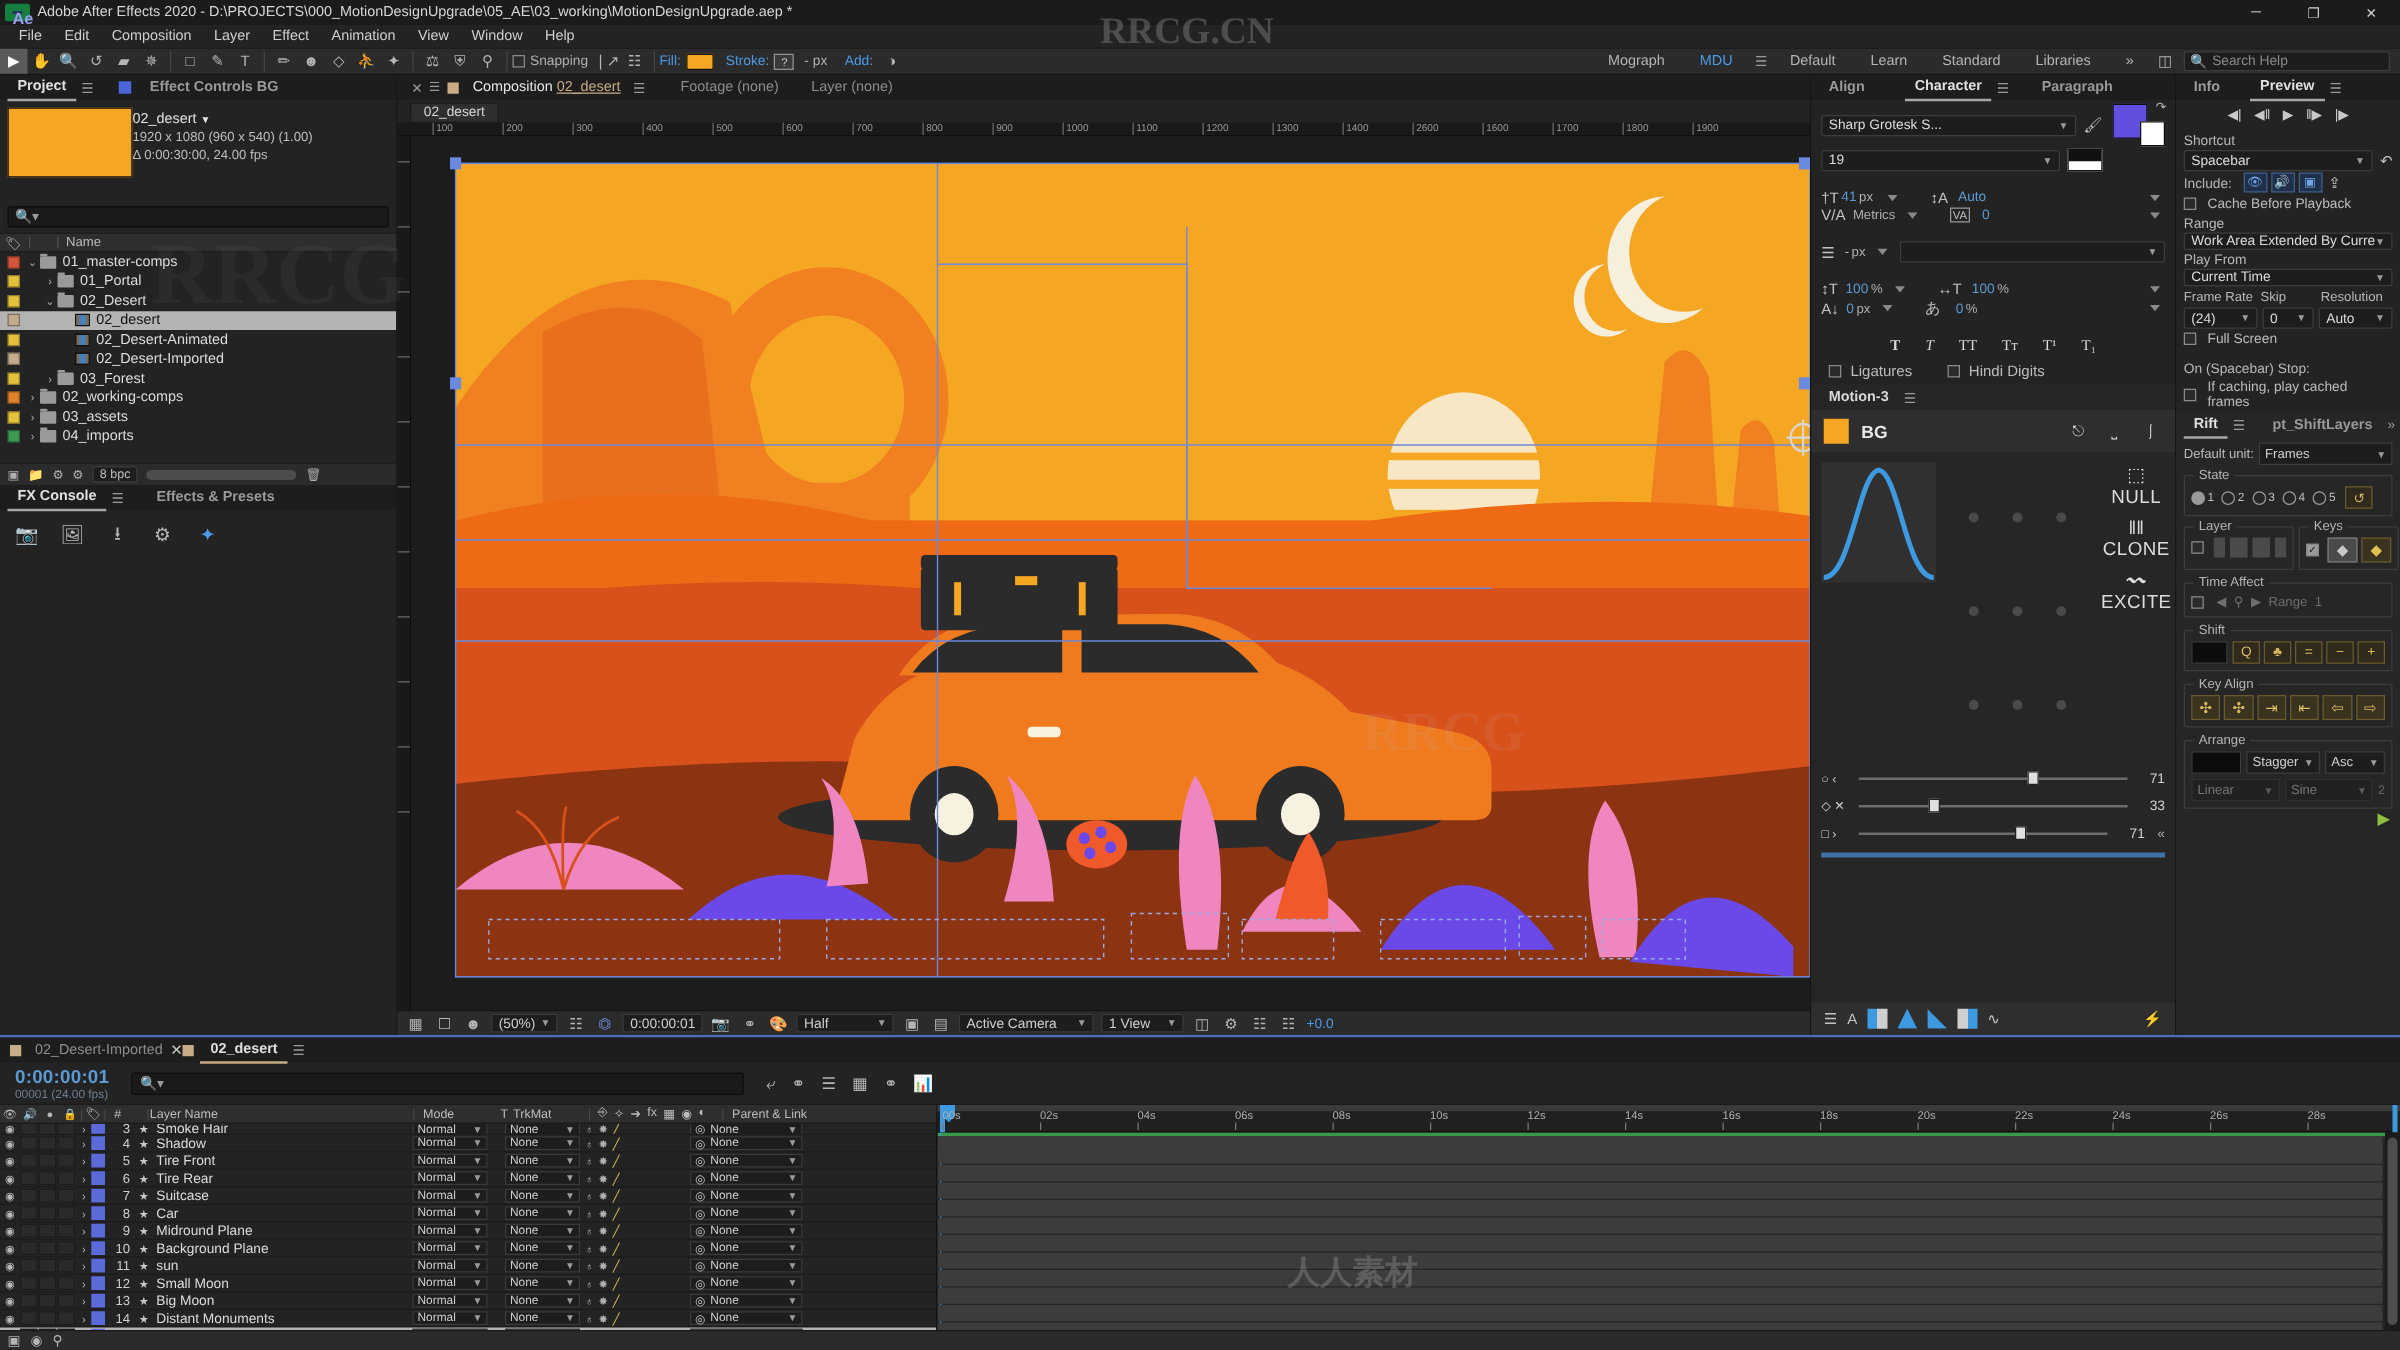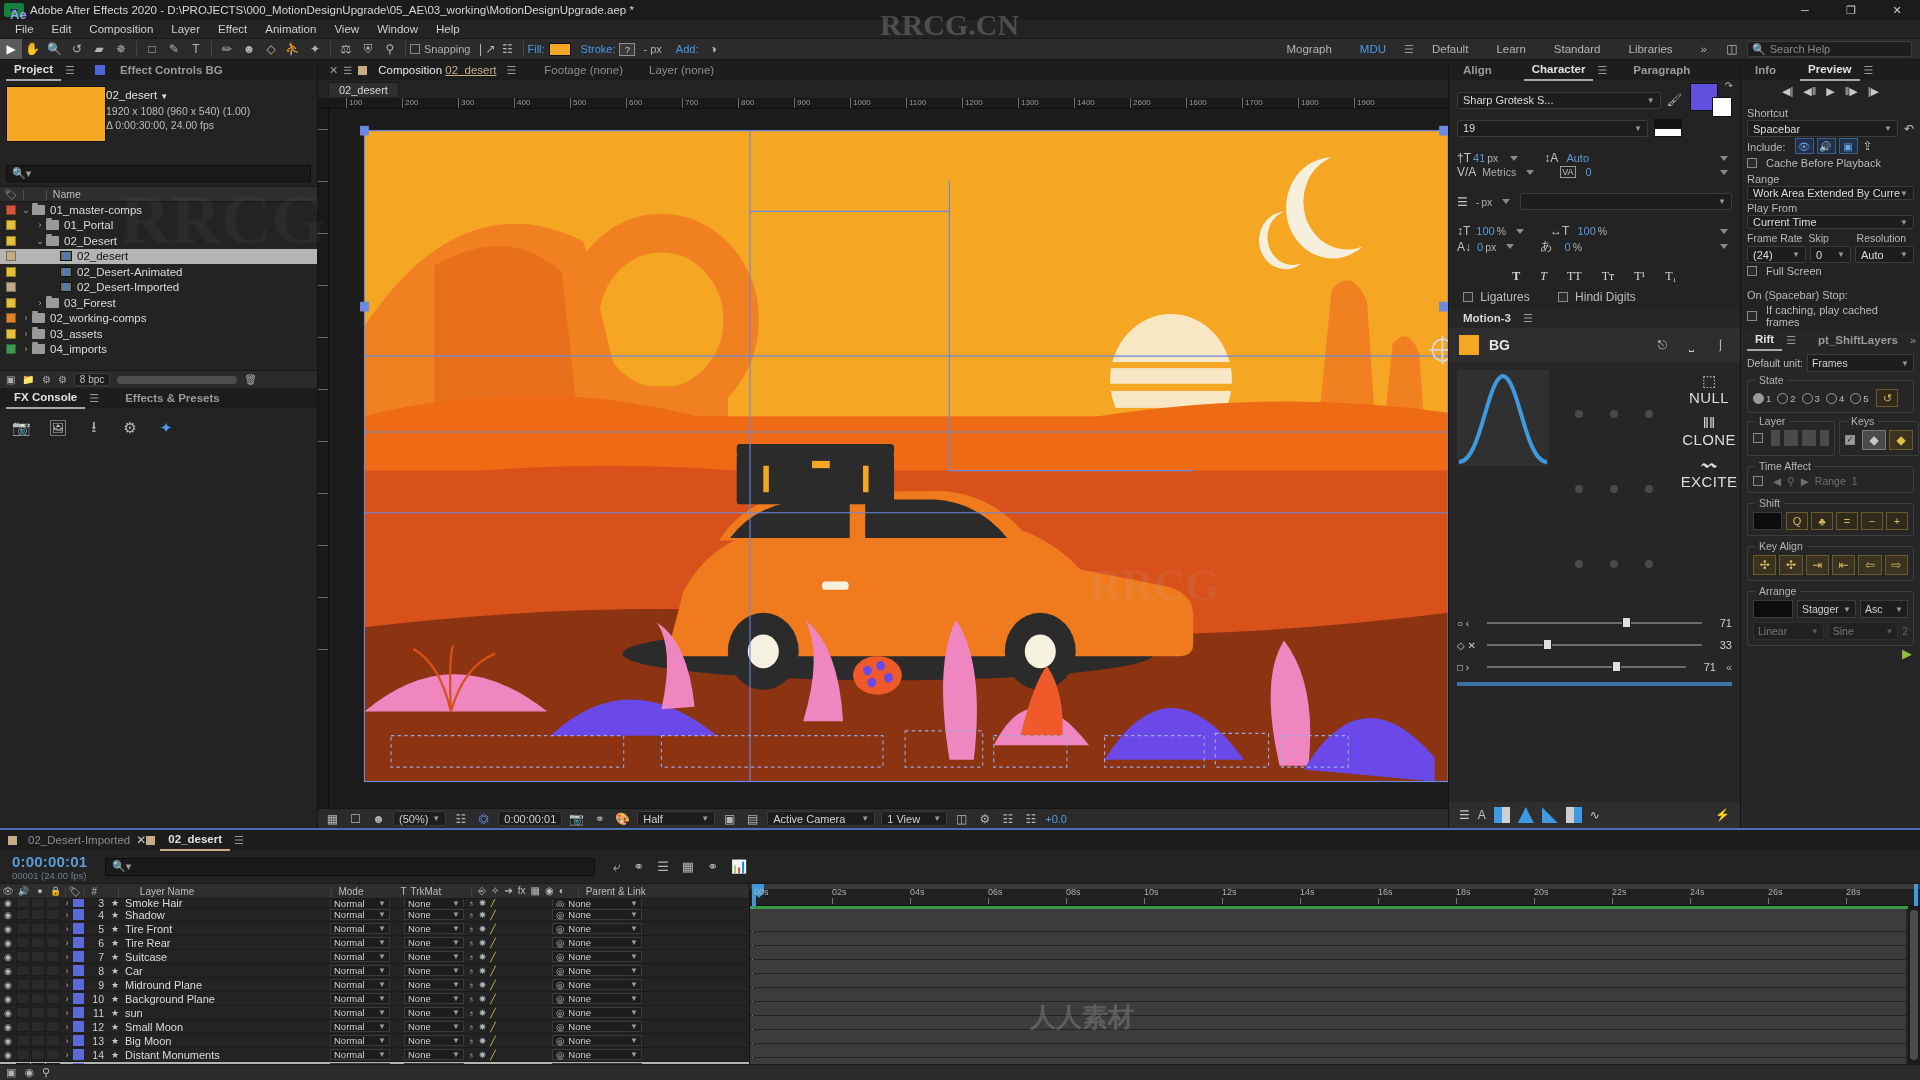--- a/index.html
+++ b/index.html
@@ -1077,21 +1077,21 @@
           <span class="eye">👁</span>
           <span class="eye">🔊</span>
           <span class="eye">●</span>
           <span class="eye">🔒</span>
           <span style="color:#4a4a4a">|</span>
           <span style="width:16px;text-align:center">🏷</span>
           <span style="color:#4a4a4a">|</span>
           <span style="width:18px;text-align:center">#</span>
           <span style="width:14px"></span>
           <span style="color:#4a4a4a">|</span>
-          <span style="padding-left:20px;width:210px">Layer Name</span>
+          <span style="padding-left:0;width:210px">Layer Name</span>
           <span style="color:#4a4a4a">|</span>
           <span style="padding-left:6px;width:64px">Mode</span>
           <span style="width:14px;text-align:center">T</span>
           <span style="width:60px">TrkMat</span>
           <span style="color:#4a4a4a">|</span>
           <span style="display:flex;gap:5px;padding-left:5px;width:104px">
             <span>⎆</span>
             <span>✧</span>
             <span>➔</span>
             <span>fx</span>

